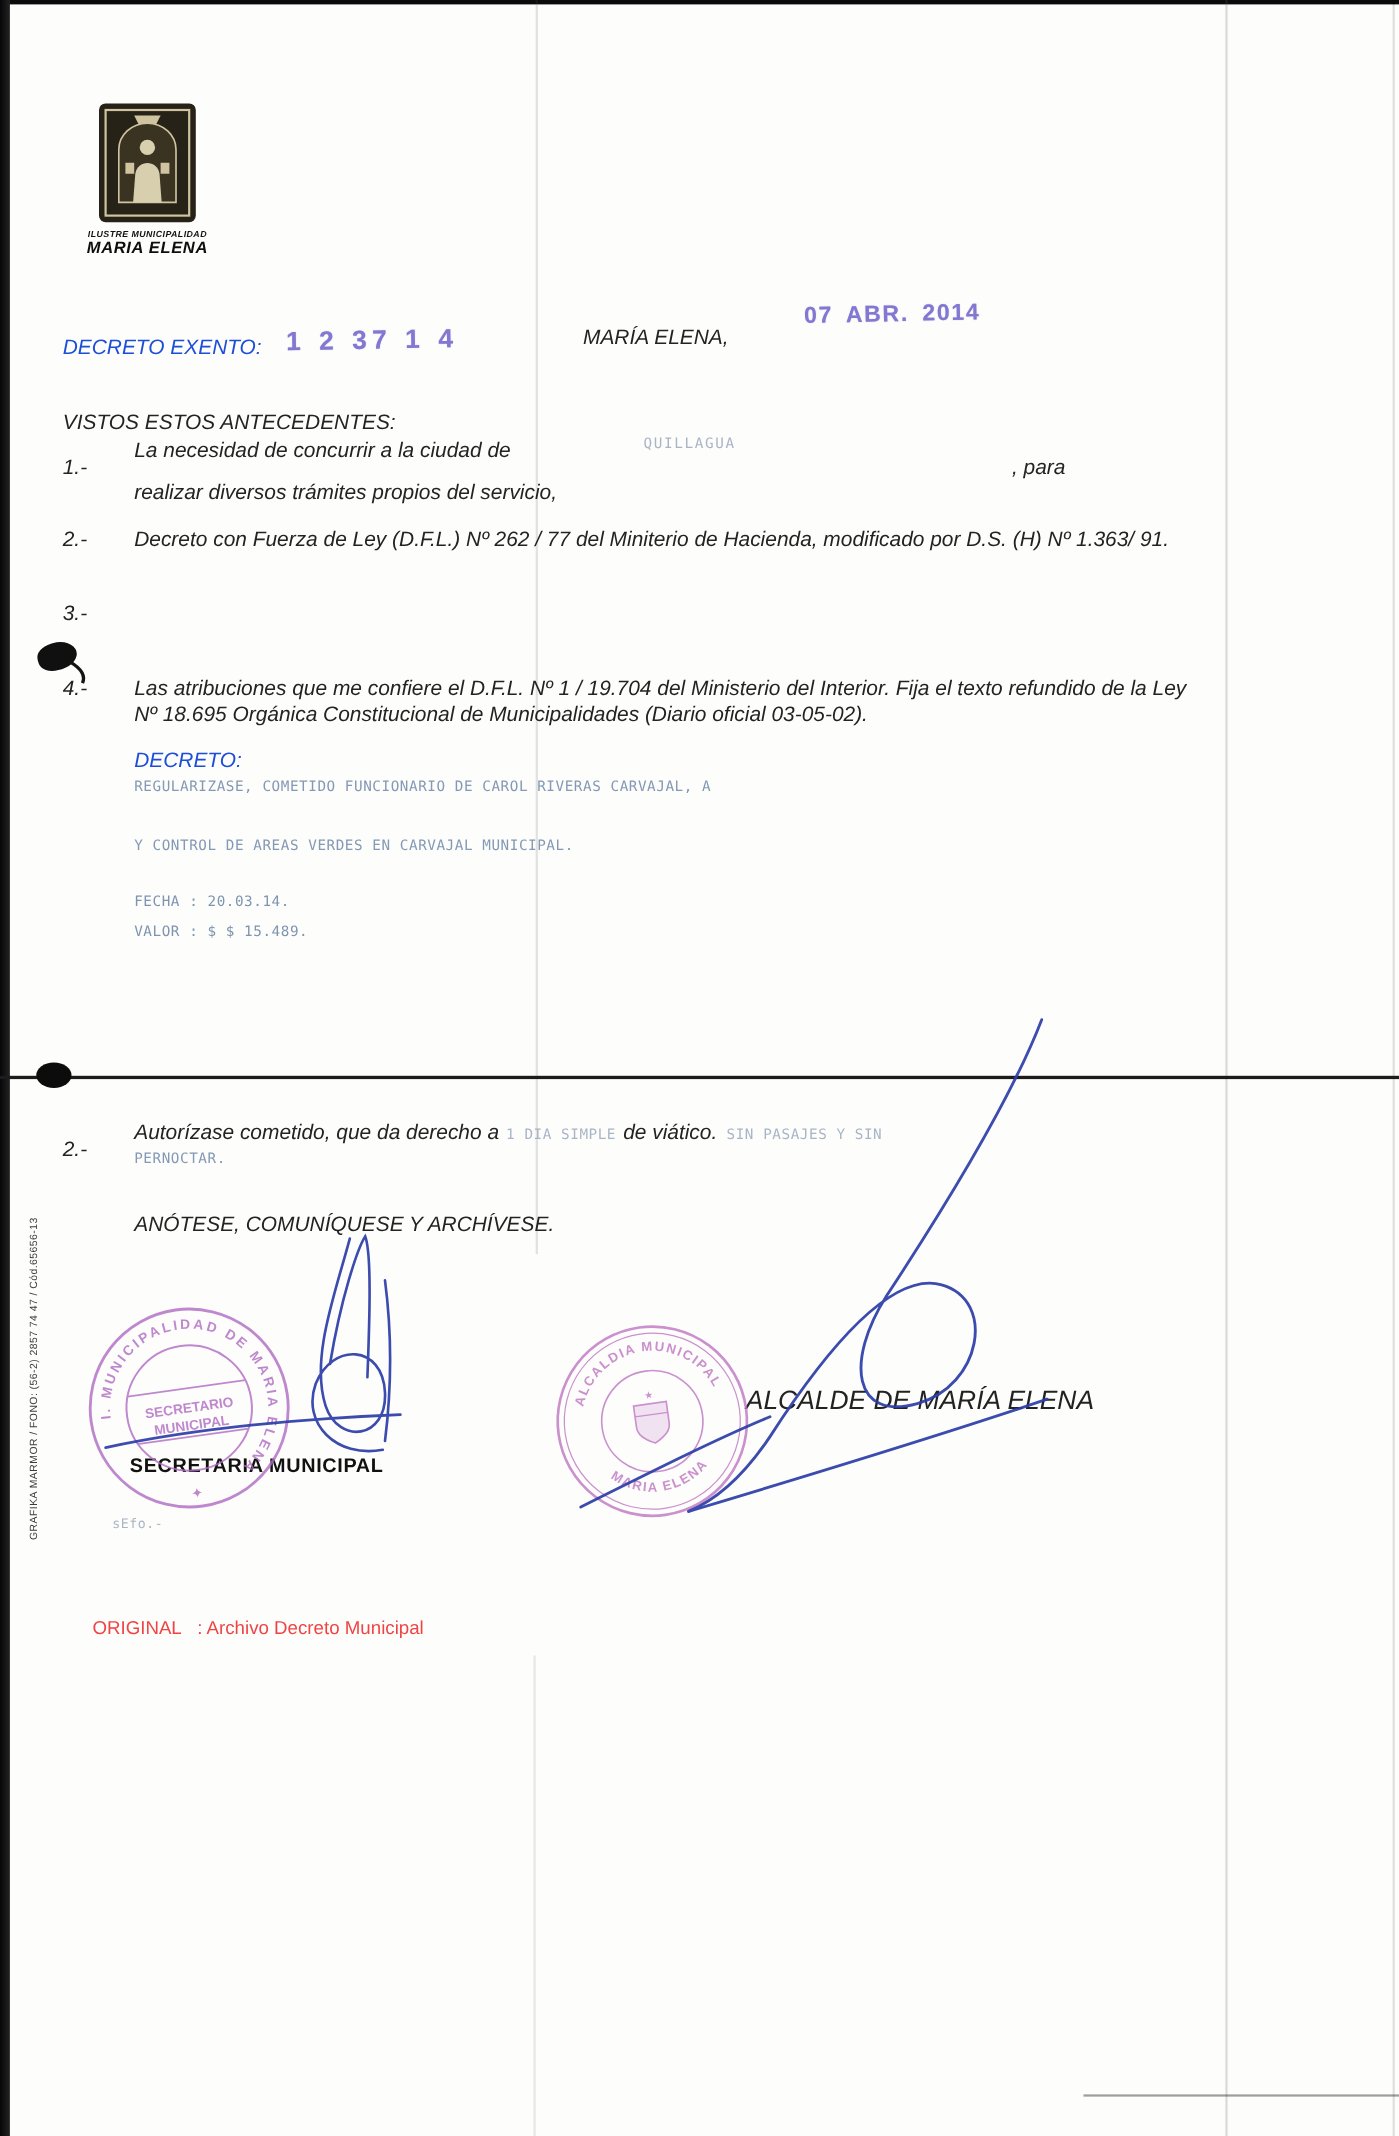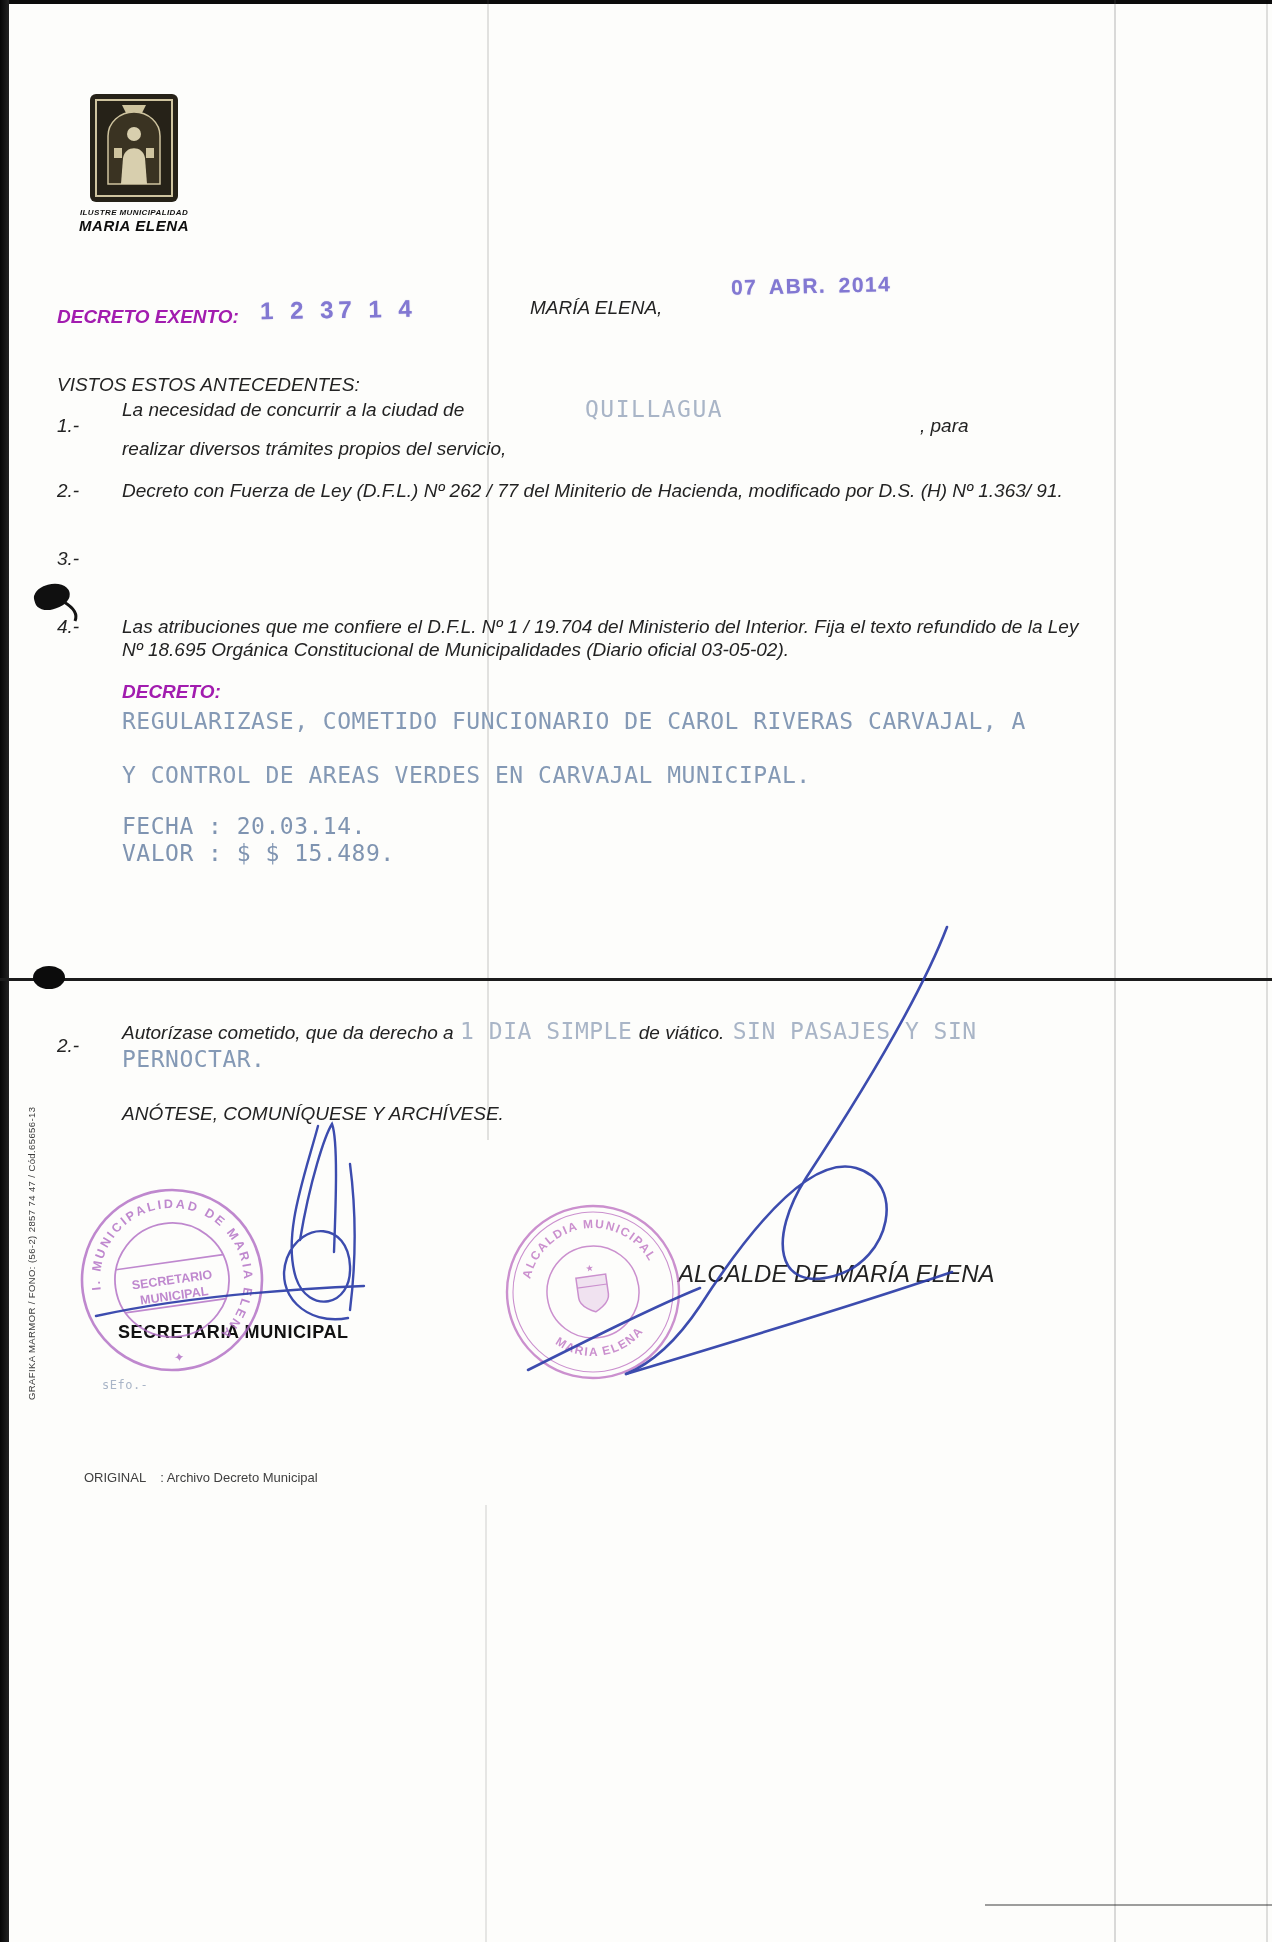--- a/index.html
+++ b/index.html
@@ -1,21 +1,21 @@
 <!DOCTYPE html>
 <html><head>
 <meta charset="utf-8">
 <style>
   html,body { margin:0; padding:0; background:#e8e6e2; }
   .page { position:relative; width:1272px; height:1942px; background:#fdfdfb;
           overflow:hidden; font-family:"Liberation Sans", sans-serif; color:#1f1f1f; }
   .abs { position:absolute; }
   .it  { font-style:italic; font-size:19px; line-height:23px; color:#232323;margin-top:16px; }
-  .bit { font-style:italic; font-weight:bold; font-size:19px; color:#a21caf; }
-  .typed { font-family:"DejaVu Sans Mono", monospace; font-size:23px; letter-spacing:0.5px; }
+  .bit { font-style:italic; font-weight:normal; font-size:19px; color:#1d4ed8; }
+  .typed { font-family:"DejaVu Sans Mono", monospace; font-size:13px; letter-spacing:0.5px; }
   .faded1 { color:#a9b5c7; }
   .faded2 { color:#8499b5; }
   .faded3 { color:#7f94b1; }
   .item-num { position:absolute; left:57px; }
   .item-body { position:absolute; left:122px; width:965px; }
   .edge-top { position:absolute; top:0; left:0; width:100%; height:4px; background:#0b0b0b; }
   .edge-left { position:absolute; top:0; left:0; width:9px; height:100%;
                background:linear-gradient(to right,#060606,#232323); }
   .edge-right { position:absolute; top:0; left:1266px; width:2px; height:100%; background:rgba(0,0,0,0.12); }
   .fold-a { position:absolute; top:0; left:487px; width:2px; height:1140px; background:rgba(80,80,80,0.16); }
@@ -31,21 +31,21 @@
   .num-stamp { font-size:24px; letter-spacing:5px; transform:rotate(-1deg); }
   .logo-wrap { position:absolute; left:59px; top:92px; width:150px; text-align:center;font-style:italic; }
   .logo-wrap svg { display:block; margin:0 auto; }
   .logo-cap1 { font-size:8px; font-weight:bold; letter-spacing:0.4px; margin-top:4px; color:#111; }
   .logo-cap2 { font-size:15px; font-weight:bold; letter-spacing:0.6px; color:#0e0e0e; }
   .l1 { position:relative; height:23px; }
   .l1 .typed-city { position:absolute; left:463px; top:-2px; letter-spacing:1.5px; }
   .l1 .post { position:absolute; left:798px; top:0; }
   .sec-title { font-weight:bold; font-size:18px; letter-spacing:0.6px; color:#111; }
   .alc-title { font-style:italic; font-size:24px; color:#222; }
-  .footer-line { font-size:13px; color:#404040; }
+  .footer-line { font-size:17px; color:#ef4444; }
   .side-note { position:absolute; top:1400px; left:26px; transform-origin:0 0; transform:rotate(-90deg);
                font-size:9.5px; color:#3c3c3c; letter-spacing:0.4px; white-space:nowrap; }
   .overlay { position:absolute; inset:0; pointer-events:none; }
 </style>
 </head>
 <body>
 
 <div class="page">
 
   <div class="edge-top"></div>

